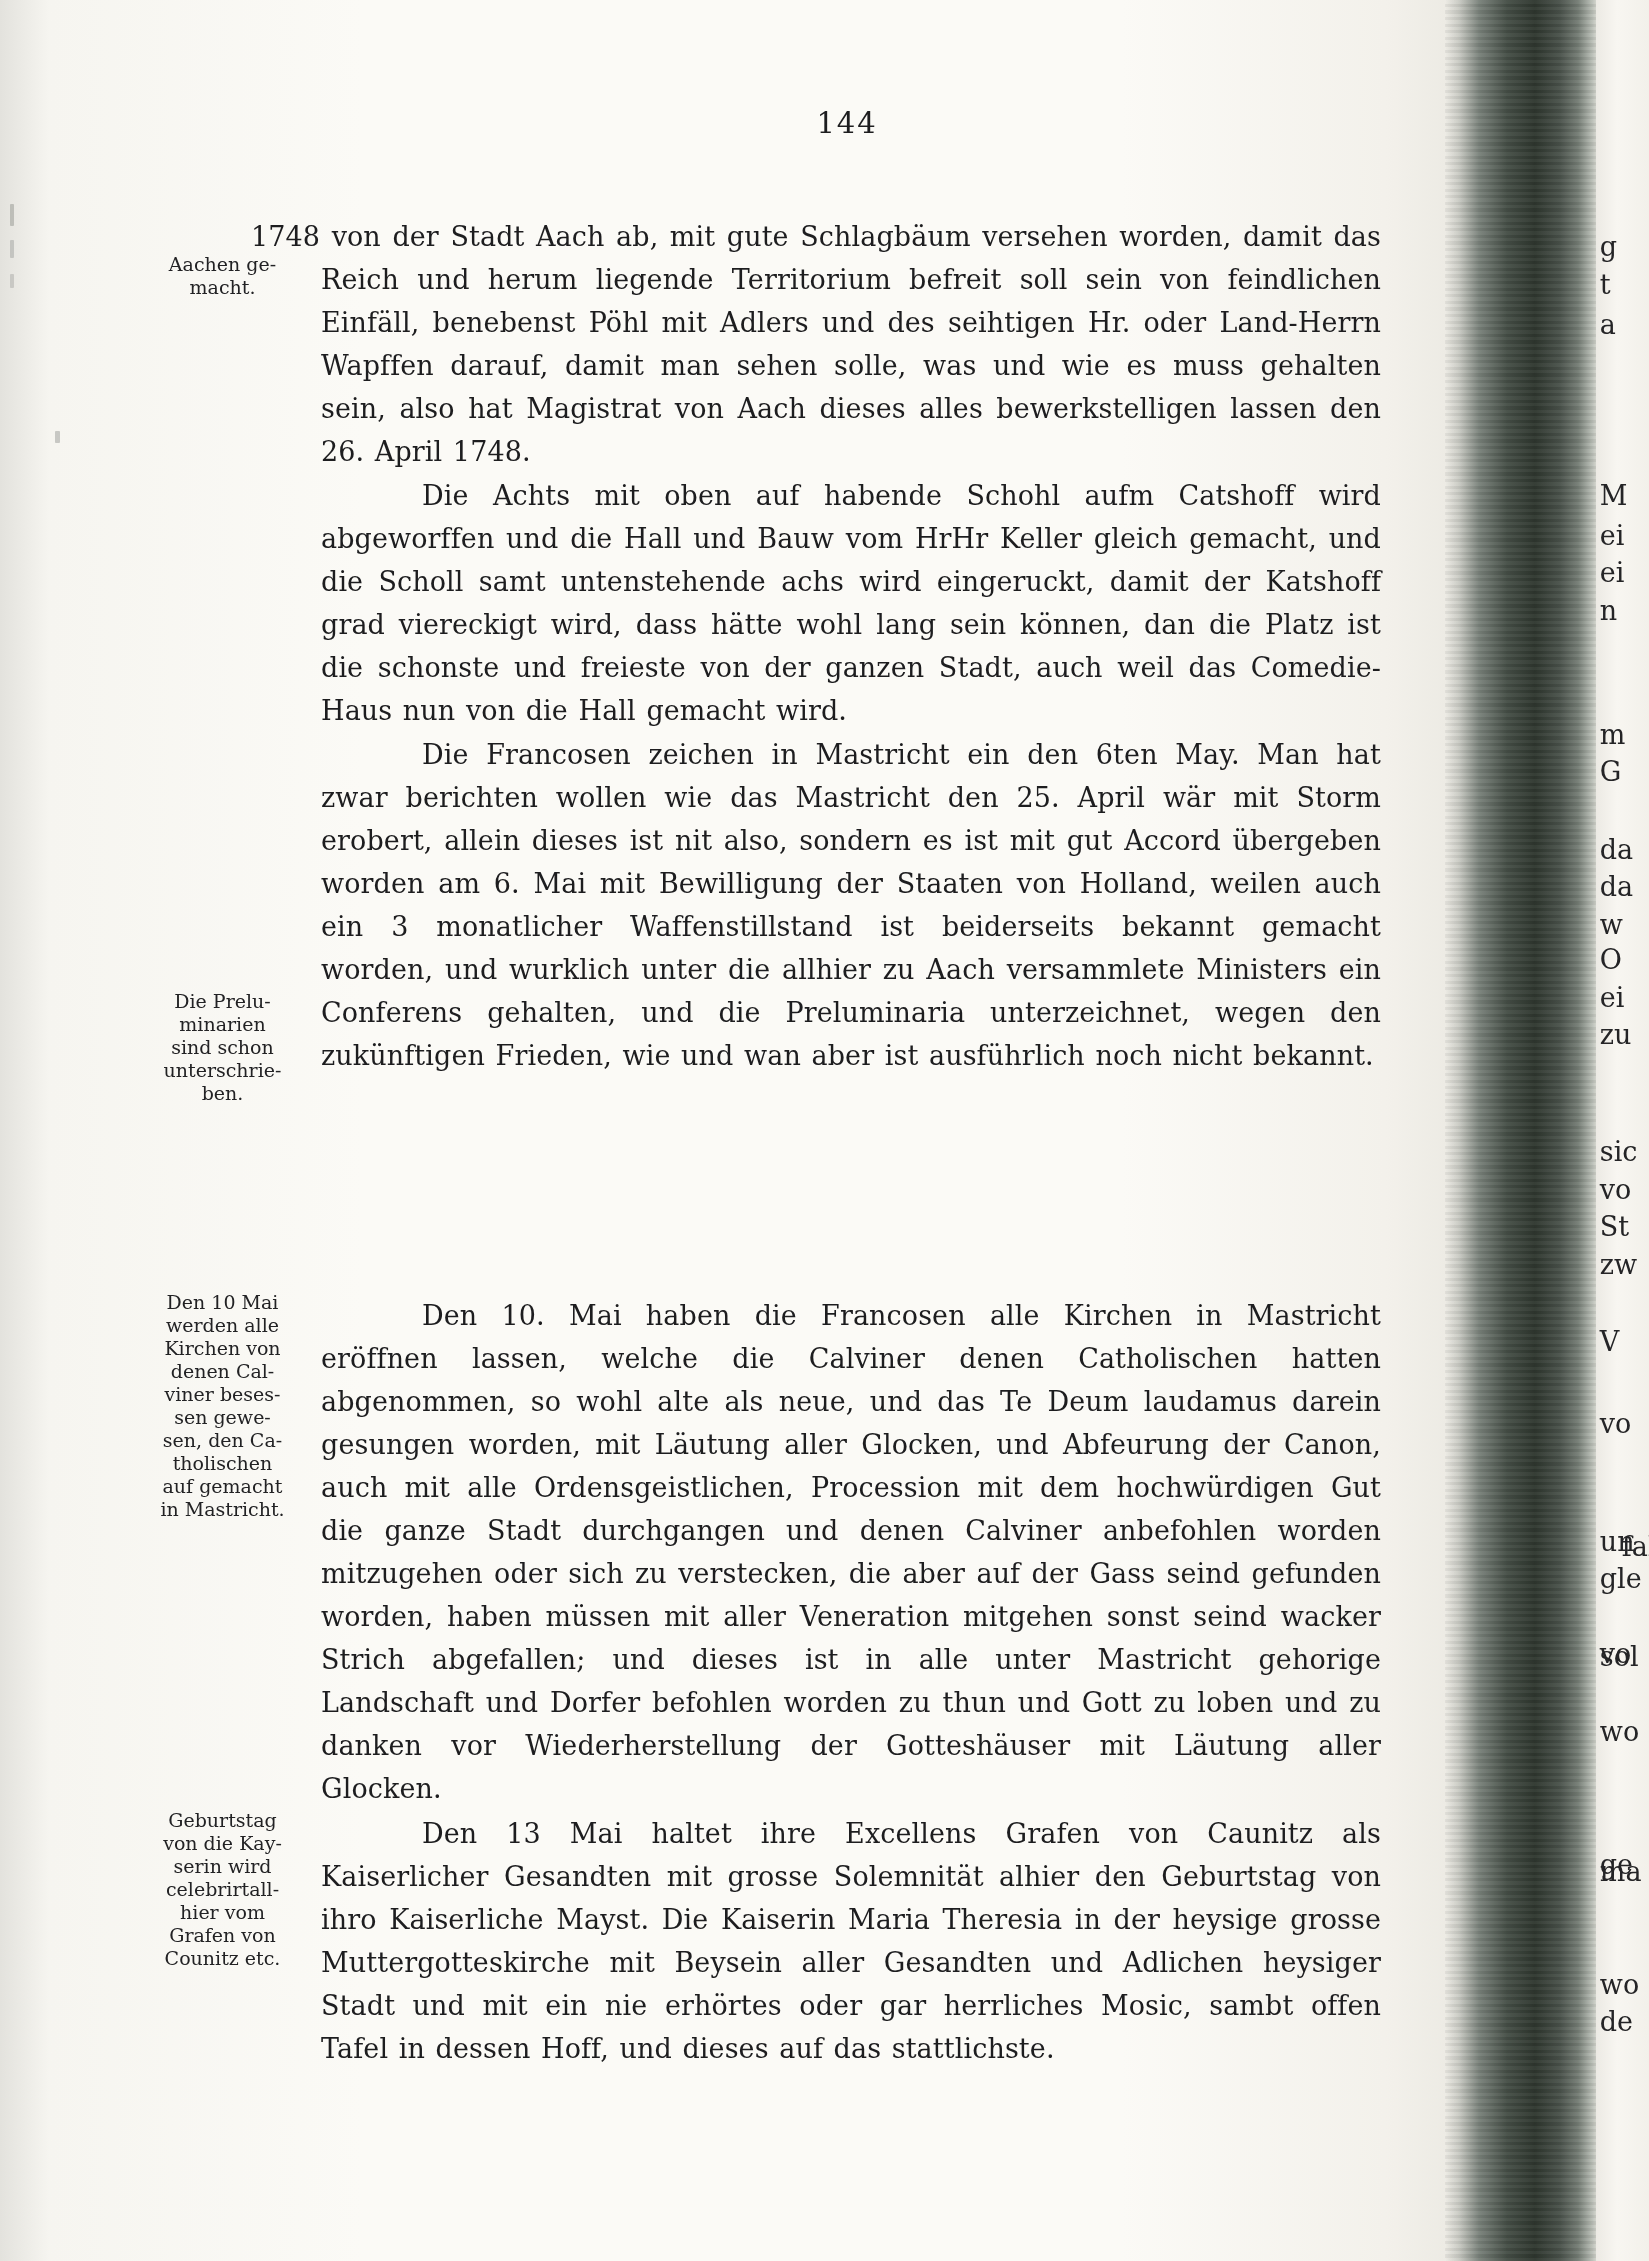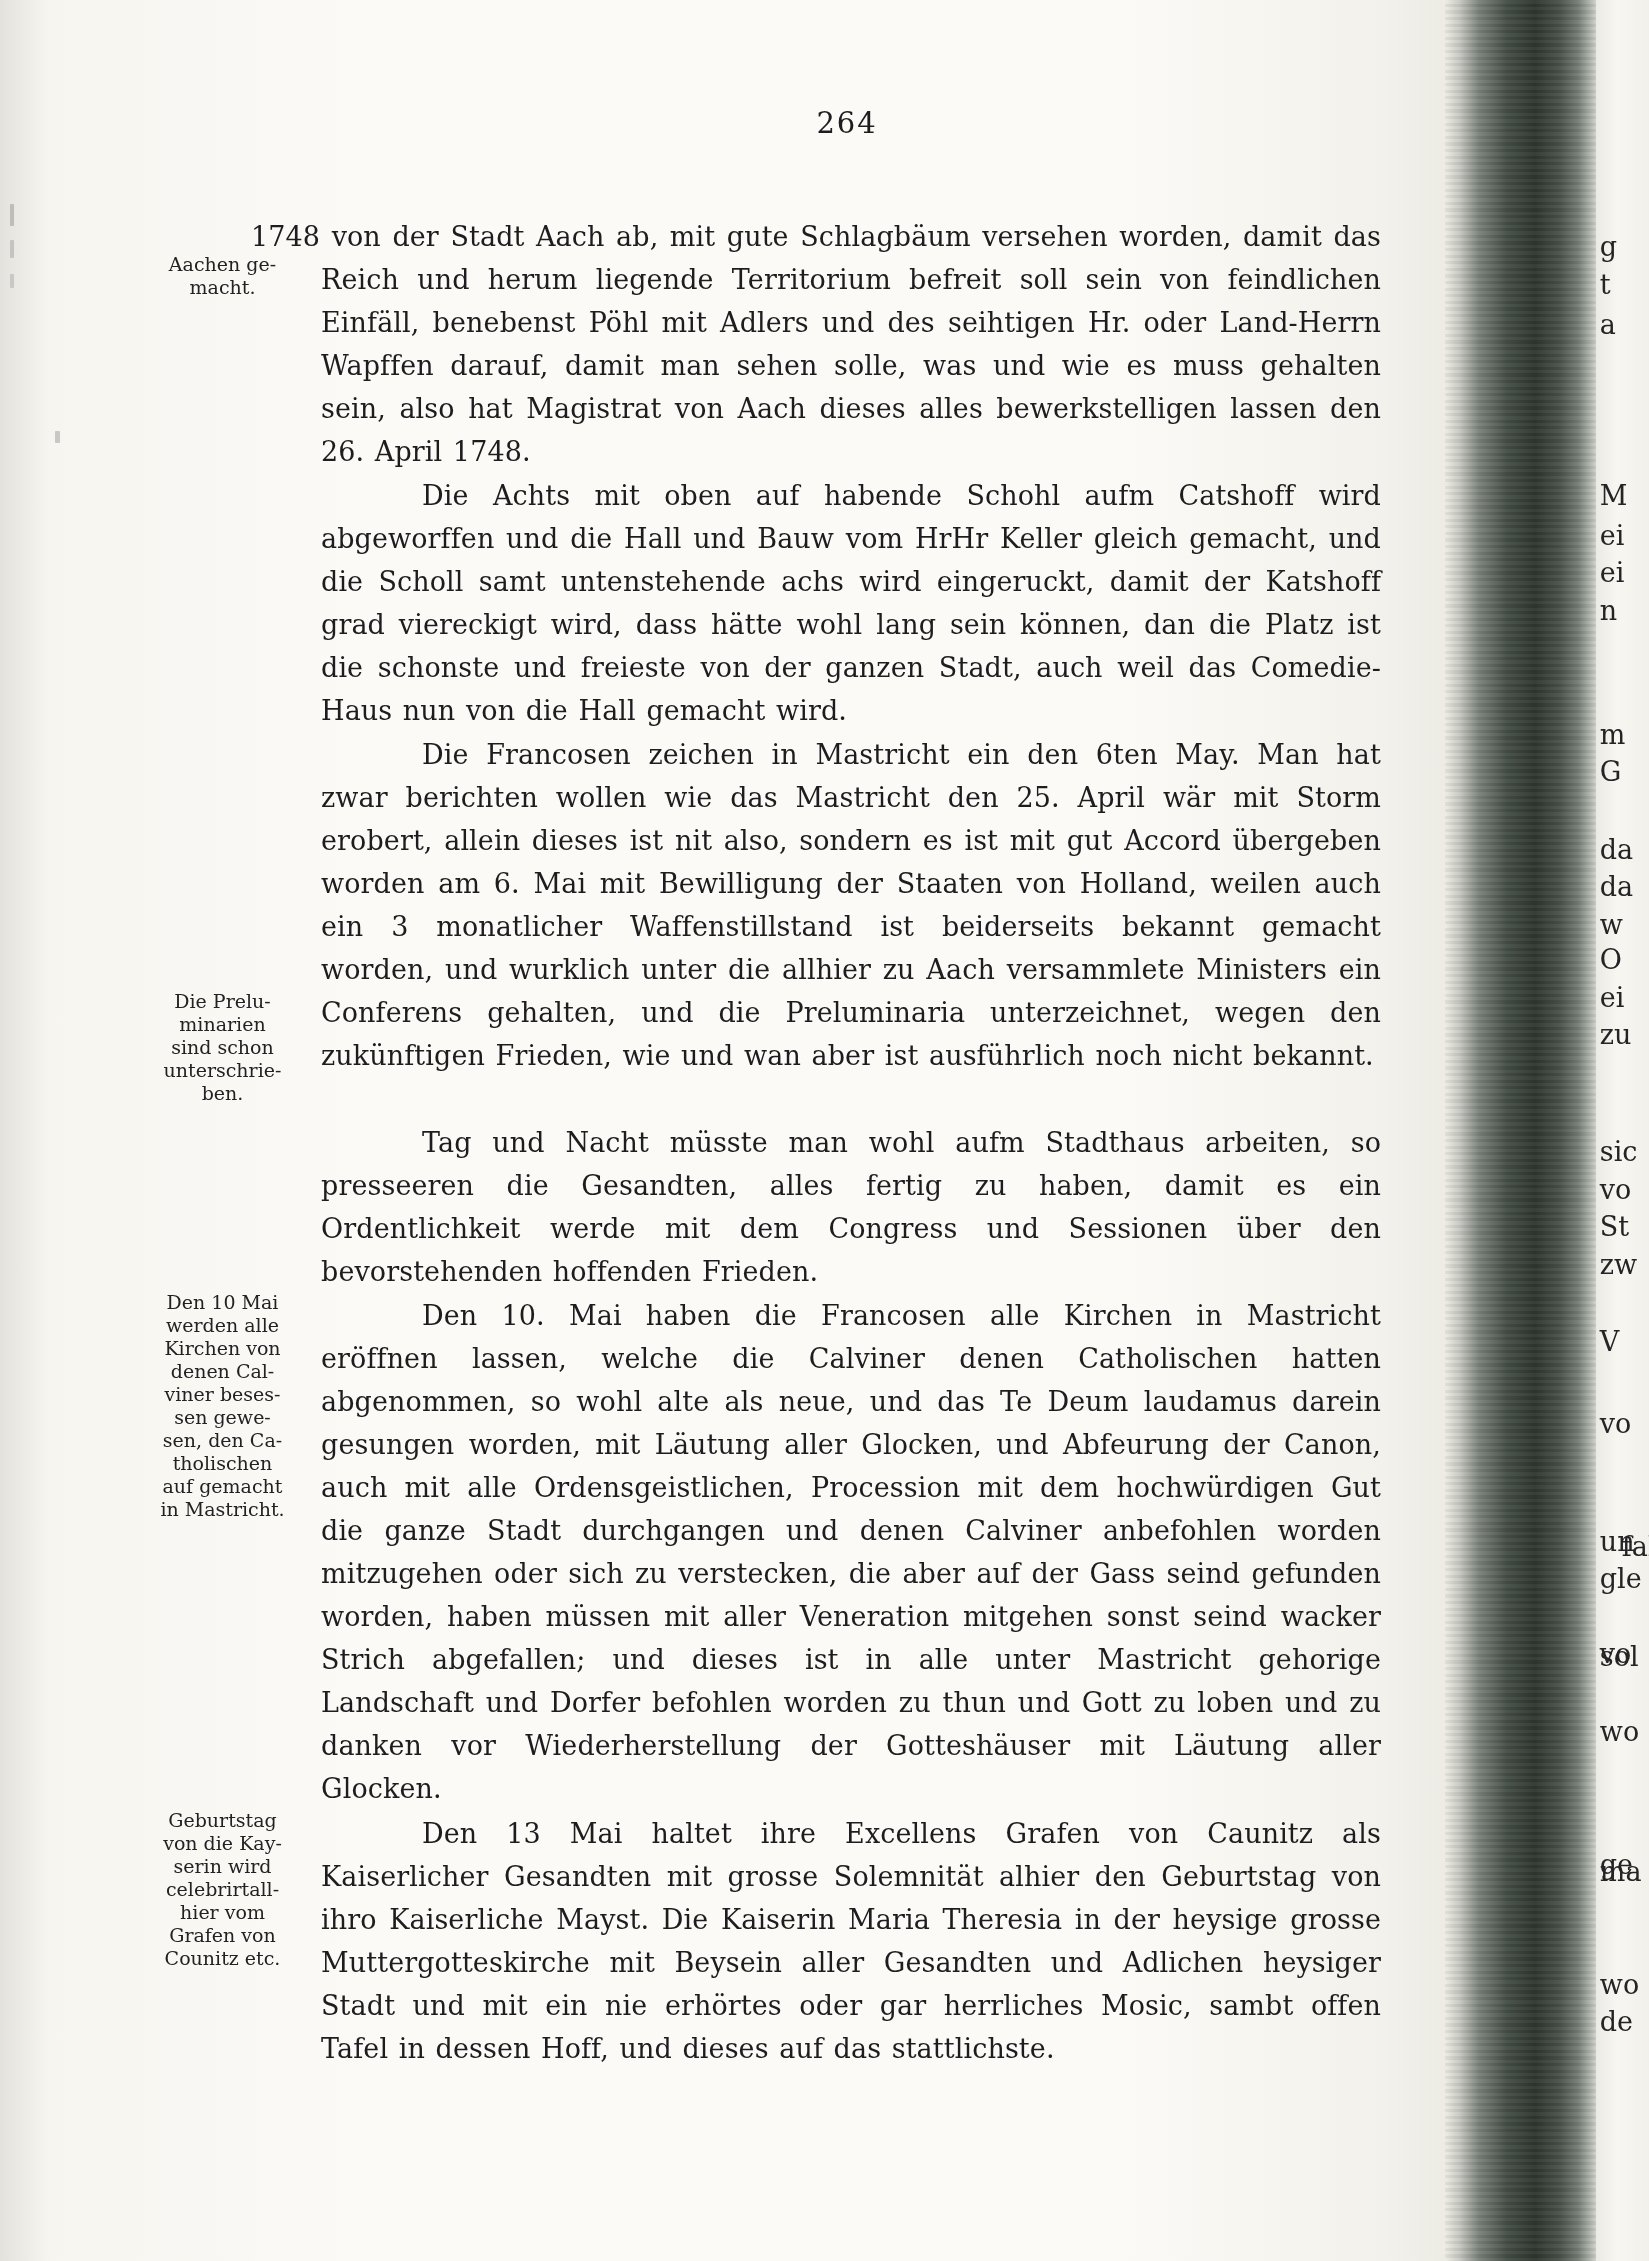--- a/index.html
+++ b/index.html
@@ -104,21 +104,21 @@
   .artifact-1 { left: 10.3px; top: 204px; width: 3.3px; height: 21.6px; opacity: .55; }
   .artifact-2 { left: 10.3px; top: 240px; width: 3.3px; height: 18px; opacity: .45; }
   .artifact-3 { left: 10.3px; top: 274px; width: 3.3px; height: 14px; opacity: .4; }
   .artifact-4 { left: 55px; top: 431px; width: 4.7px; height: 12.2px; opacity: .5; }
 </style>
 </head>
 <body>
 
 <div class="scan-page">
 
-  <div class="page-number">264</div>
+  <div class="page-number">144</div>
 
   <div class="scan-artifact artifact-1"></div>
   <div class="scan-artifact artifact-2"></div>
   <div class="scan-artifact artifact-3"></div>
   <div class="scan-artifact artifact-4"></div>
 
   <div class="margin-note" style="top:253px">Aachen ge-
 macht.</div>
   <div class="margin-note" style="top:990px">Die Prelu-
 minarien
@@ -139,21 +139,20 @@
 von die Kay-
 serin wird
 celebrirtall-
 hier vom
 Grafen von
 Counitz etc.</div>
 
   <p class="body-para outdent" style="top:211px">1748 von der Stadt Aach ab, mit gute Schlagbäum versehen worden, damit das Reich und herum liegende Territorium befreit soll sein von feindlichen Einfäll, benebenst Pöhl mit Adlers und des seihtigen Hr. oder Land-Herrn Wapffen darauf, damit man sehen solle, was und wie es muss gehalten sein, also hat Magistrat von Aach dieses alles bewerkstelligen lassen den 26. April 1748.</p>
   <p class="body-para indent" style="top:470px">Die Achts mit oben auf habende Schohl aufm Catshoff wird abgeworffen und die Hall und Bauw vom HrHr Keller gleich gemacht, und die Scholl samt untenstehende achs wird eingeruckt, damit der Katshoff grad viereckigt wird, dass hätte wohl lang sein können, dan die Platz ist die schonste und freieste von der ganzen Stadt, auch weil das Comedie-Haus nun von die Hall gemacht wird.</p>
   <p class="body-para indent" style="top:729px">Die Francosen zeichen in Mastricht ein den 6ten May. Man hat zwar berichten wollen wie das Mastricht den 25. April wär mit Storm erobert, allein dieses ist nit also, sondern es ist mit gut Accord übergeben worden am 6. Mai mit Bewilligung der Staaten von Holland, weilen auch ein 3 monatlicher Waffenstillstand ist beiderseits bekannt gemacht worden, und wurklich unter die allhier zu Aach versammlete Ministers ein Conferens gehalten, und die Preluminaria unterzeichnet, wegen den zukünftigen Frieden, wie und wan aber ist ausführlich noch nicht bekannt.</p>
-  <p class="body-para indent" style="top:1117px">Tag und Nacht müsste man wohl aufm Stadthaus arbeiten, so presseeren die Gesandten, alles fertig zu haben, damit es ein Ordentlichkeit werde mit dem Congress und Sessionen über den bevorstehenden hoffenden Frieden.</p>
   <p class="body-para indent" style="top:1290px">Den 10. Mai haben die Francosen alle Kirchen in Mastricht eröffnen lassen, welche die Calviner denen Catholischen hatten abgenommen, so wohl alte als neue, und das Te Deum laudamus darein gesungen worden, mit Läutung aller Glocken, und Abfeurung der Canon, auch mit alle Ordensgeistlichen, Procession mit dem hochwürdigen Gut die ganze Stadt durchgangen und denen Calviner anbefohlen worden mitzugehen oder sich zu verstecken, die aber auf der Gass seind gefunden worden, haben müssen mit aller Veneration mitgehen sonst seind wacker Strich abgefallen; und dieses ist in alle unter Mastricht gehorige Landschaft und Dorfer befohlen worden zu thun und Gott zu loben und zu danken vor Wiederherstellung der Gotteshäuser mit Läutung aller Glocken.</p>
   <p class="body-para indent" style="top:1808px">Den 13 Mai haltet ihre Excellens Grafen von Caunitz als Kaiserlicher Gesandten mit grosse Solemnität alhier den Geburtstag von ihro Kaiserliche Mayst. Die Kaiserin Maria Theresia in der heysige grosse Muttergotteskirche mit Beysein aller Gesandten und Adlichen heysiger Stadt und mit ein nie erhörtes oder gar herrliches Mosic, sambt offen Tafel in dessen Hoff, und dieses auf das stattlichste.</p>
 
   <div class="gutter-shadow"></div>
 
   <div class="next-page-strip">
       <span class="fragment" style="top: 225px;">g</span>
       <span class="fragment" style="top: 263px;">t</span>
       <span class="fragment" style="top: 303px;">a</span>
       <span class="fragment" style="top: 474px;">M</span>

